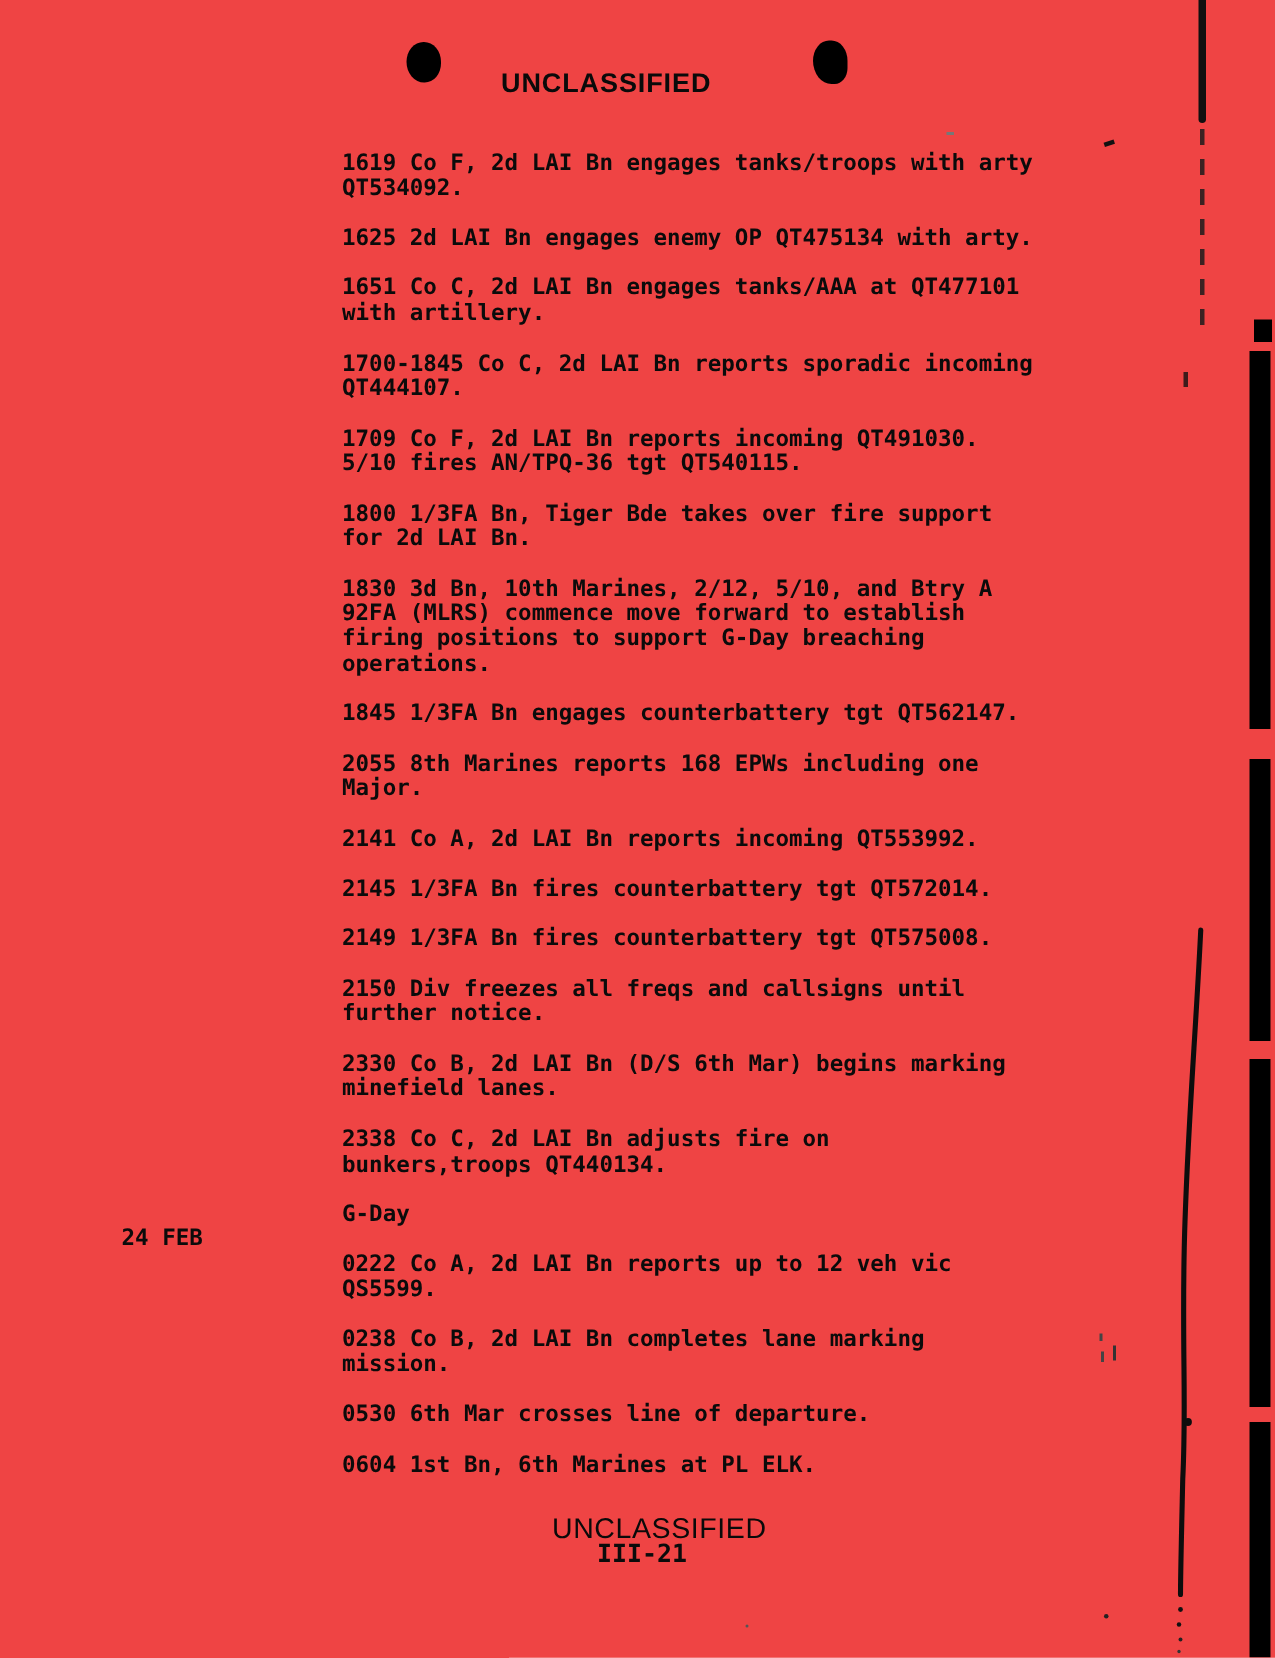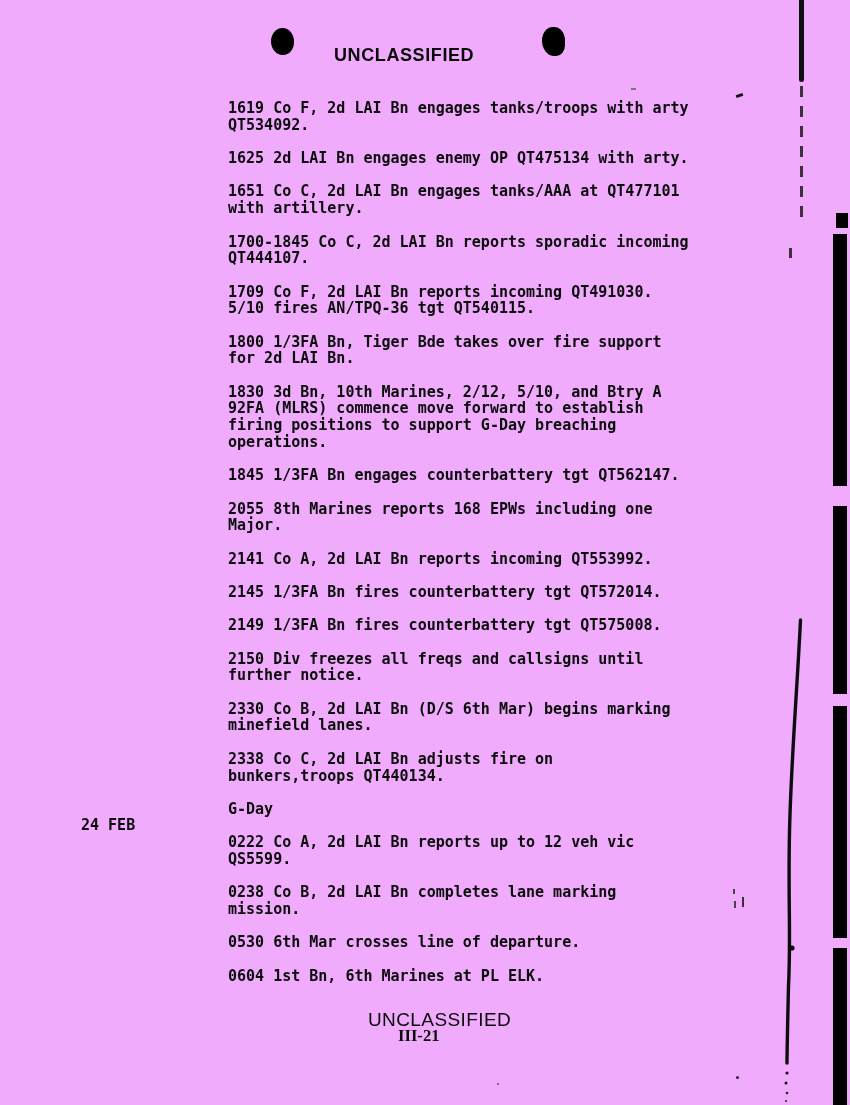--- a/index.html
+++ b/index.html
@@ -3,21 +3,21 @@
 <meta charset="utf-8">
 <style>
   html,body { margin:0; padding:0; }
   body {
     width:850px; height:1105px;
     background:#ffffff;
     font-family:"DejaVu Sans Mono", monospace;
     overflow:hidden;
   }
   .page {
-    position:relative; width:850px; height:1105px; background:#f0abfc; overflow:hidden;
+    position:relative; width:850px; height:1105px; background:#ef4444; overflow:hidden;
   }
   
   .punch-dot { position:absolute; background:#000; }
   .punch-dot.left  { left:271px; top:28px; width:23px; height:27px; border-radius:50% 50% 48% 52%; }
   .punch-dot.right { left:542px; top:27px; width:23px; height:29px; border-radius:50% 50% 40% 58%; }
   .header-classification {
     position:absolute; left:334px; top:44px;
     font-family:"Liberation Sans", sans-serif;
     font-size:18px; font-weight:bold; letter-spacing:0.6px;
     color:#0a0a0a; line-height:22px; white-space:nowrap;
@@ -33,21 +33,21 @@
   .margin-date { position:absolute; left:-147px; top:16px; white-space:pre; }
   
   .footer-classification {
     position:absolute; left:368px; top:1009px;
     font-family:"Liberation Sans", sans-serif;
     font-size:19px; font-weight:normal; letter-spacing:0.4px;
     color:#0a0a0a; line-height:22px; white-space:nowrap;
   }
   .footer-page-number {
     position:absolute; left:398px; top:1027px;
-    font-size:16.6px; font-weight:bold; color:#0b0b0b; line-height:18px; white-space:nowrap;font-family:Liberation Serif, serif;
+    font-size:16.6px; font-weight:bold; color:#0b0b0b; line-height:18px; white-space:nowrap;
   }
   
   .scanline-top { position:absolute; left:799px; top:0; width:5px; height:82px; background:#101010; border-radius:0 0 3px 3px; }
   .scanline-dashes {
     position:absolute; left:800px; top:86px; width:3px; height:132px;
     background:repeating-linear-gradient(180deg,#1c1c1c 0 11px, transparent 11px 20px);
     opacity:0.85;
   }
   .bar { position:absolute; left:833px; width:14px; background:#000; }
   .bar-a { top:213px; height:15px; left:836px; width:12px; }

